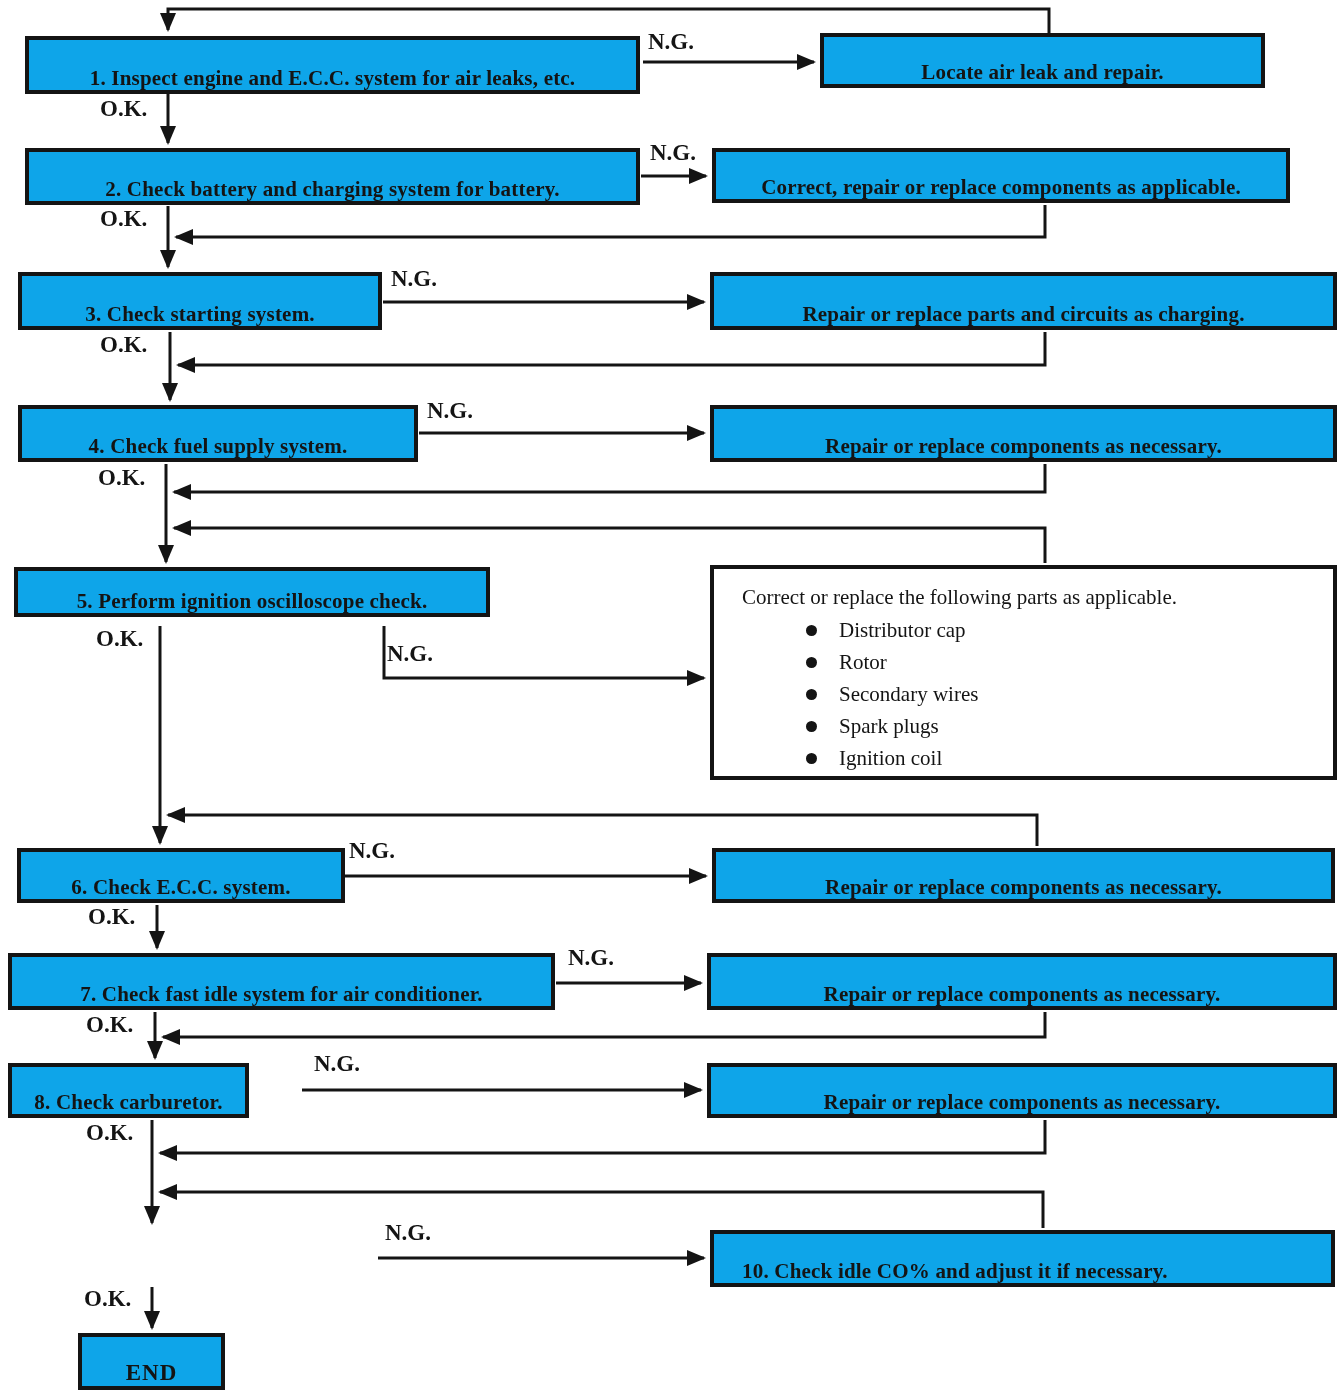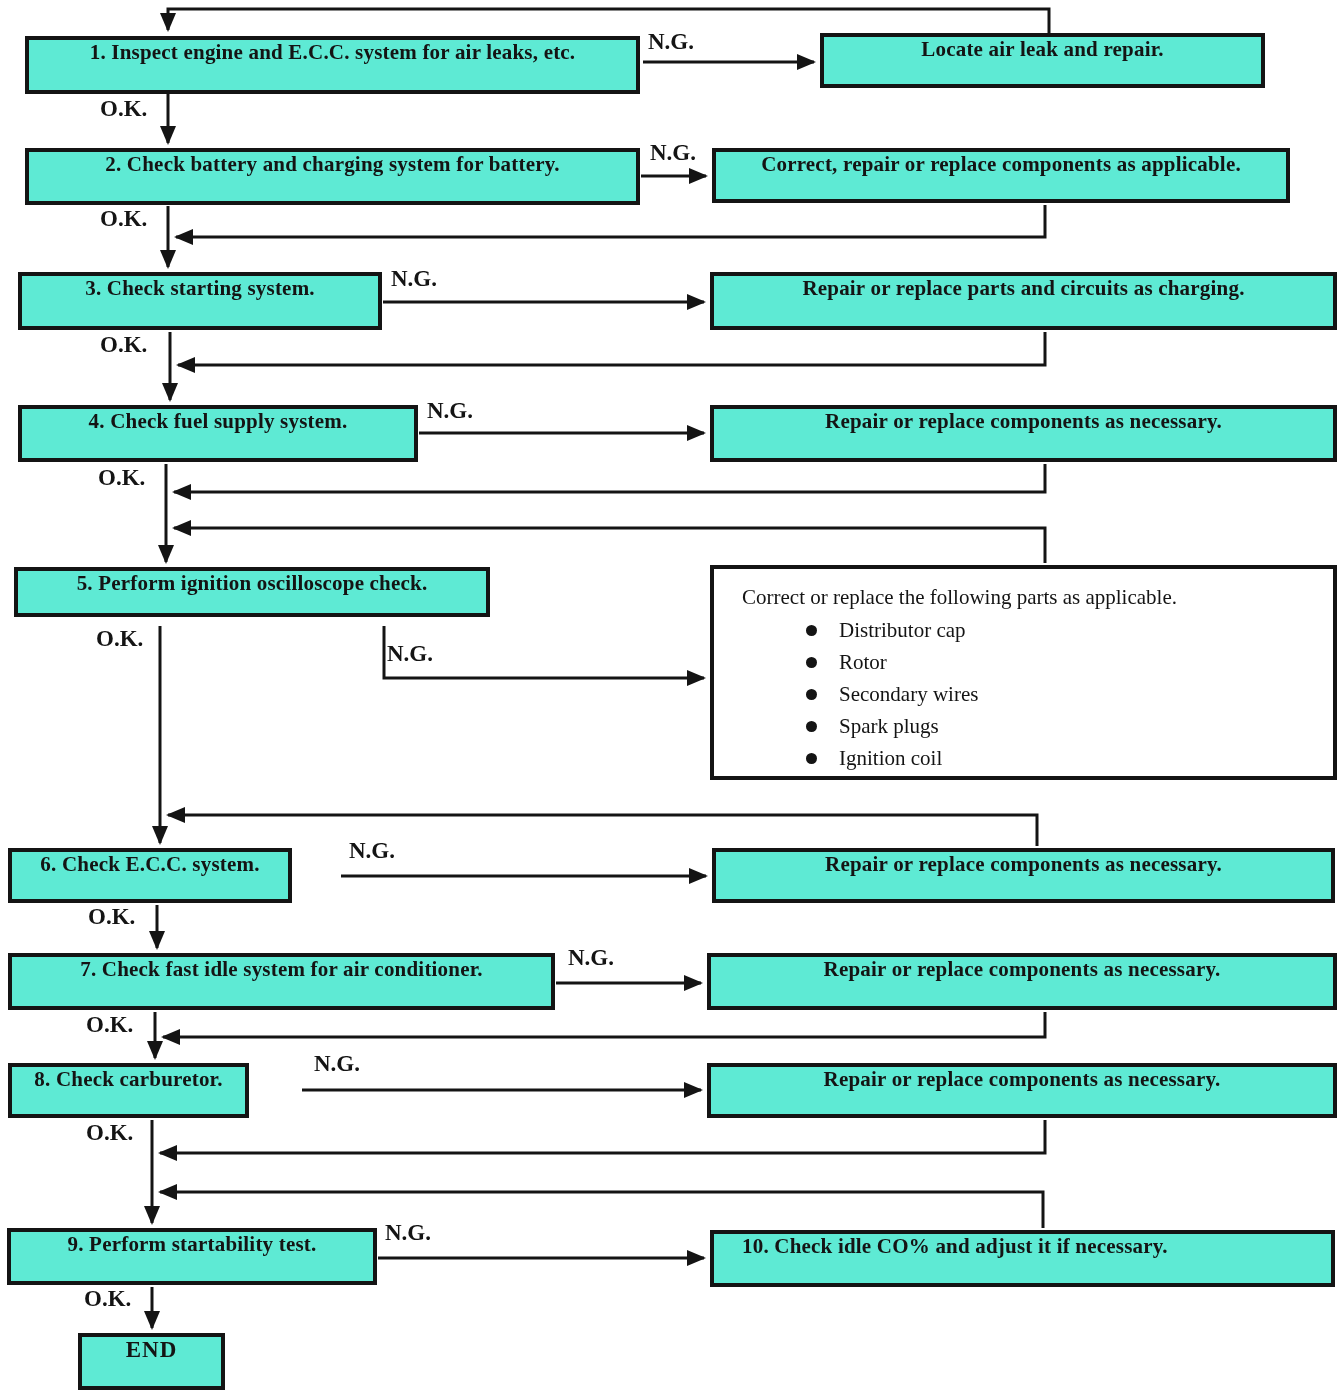--- a/index.html
+++ b/index.html
@@ -11,22 +11,22 @@
     font-family:"Liberation Serif", serif;
     overflow:hidden;
   }
   svg.connectors{position:absolute;left:0;top:0;}
   svg.connectors path{fill:none;stroke:#141414;stroke-width:3;}
   svg.connectors marker path{fill:#141414;stroke:none;}
   .box{
     position:absolute;
     box-sizing:border-box;
     border:4px solid #141414;
-    background:#5eead4;
-    display:flex;align-items:flex-start;justify-content:center;
+    background:#0ea5e9;
+    display:flex;align-items:flex-end;justify-content:center;
     font-weight:700;font-size:21px;line-height:1.15;
     letter-spacing:.2px;
     text-align:center;
   }
   .box.leftalign{justify-content:flex-start;text-align:left;padding-left:28px;}
   .lbl{
     position:absolute;
     font-weight:700;font-size:23px;line-height:1;
     white-space:nowrap;
   }
@@ -90,31 +90,28 @@
   </div>
   <div class="box" style="left:18px;top:272px;width:364px;height:58px;">
     <span>3. Check starting system.</span>
   </div>
   <div class="box" style="left:18px;top:405px;width:400px;height:57px;">
     <span>4. Check fuel supply system.</span>
   </div>
   <div class="box" style="left:14px;top:567px;width:476px;height:50px;">
     <span>5. Perform ignition oscilloscope check.</span>
   </div>
-  <div class="box" style="left:8px;top:848px;width:284px;height:55px;">
+  <div class="box" style="left:17px;top:848px;width:328px;height:55px;">
     <span>6. Check E.C.C. system.</span>
   </div>
   <div class="box" style="left:8px;top:953px;width:547px;height:57px;">
     <span>7. Check fast idle system for air conditioner.</span>
   </div>
   <div class="box" style="left:8px;top:1063px;width:241px;height:55px;">
     <span>8. Check carburetor.</span>
-  </div>
-  <div class="box" style="left:7px;top:1228px;width:370px;height:57px;">
-    <span>9. Perform startability test.</span>
   </div>
   <div class="box endbox" style="left:78px;top:1333px;width:147px;height:57px;">
     <span>END</span>
   </div>
 
   <div class="box" style="left:820px;top:33px;width:445px;height:55px;">
     <span>Locate air leak and repair.</span>
   </div>
   <div class="box" style="left:712px;top:148px;width:578px;height:55px;">
     <span>Correct, repair or replace components as applicable.</span>

